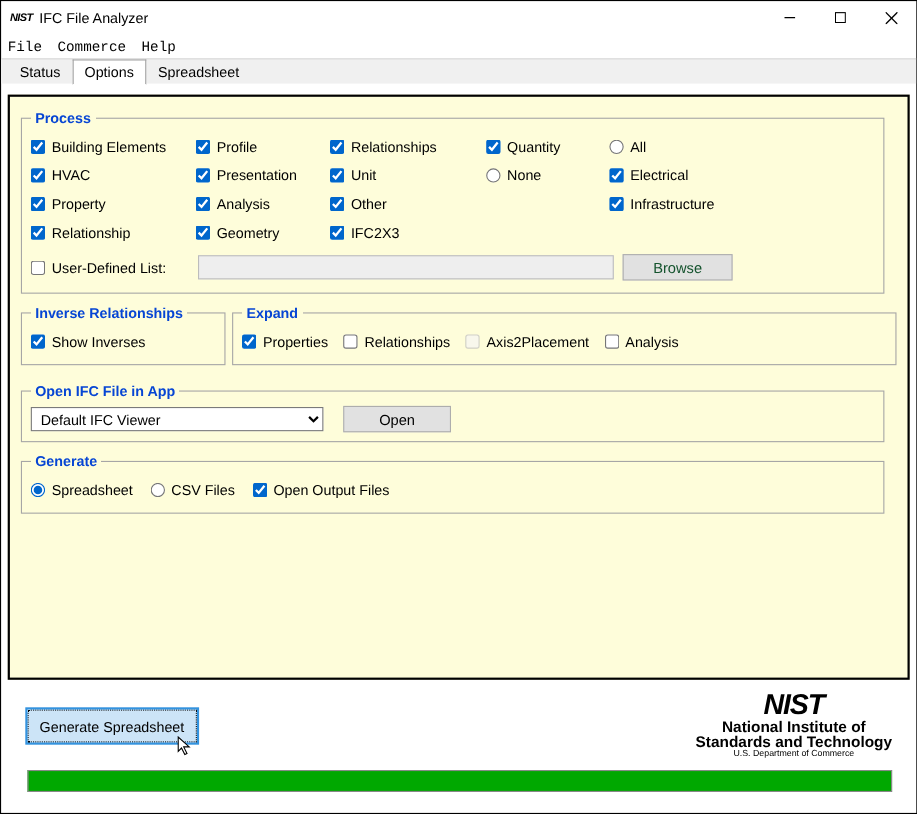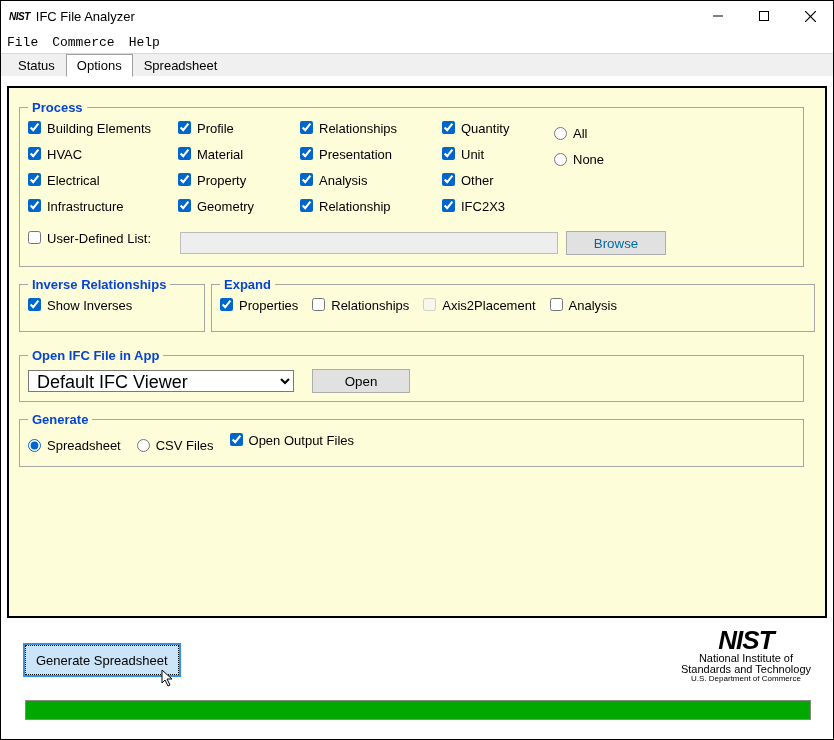--- a/index.html
+++ b/index.html
@@ -22,46 +22,46 @@
   .tab { padding:3px 10px 3px 10px; border:1px solid transparent; cursor:default; position:relative; top:1px;}
   .tab.active { background:#fff; border:1px solid #a0a0a0; border-bottom:1px solid #fff; }
 
   
   .panelspace { position:absolute; left:6px; right:6px; top:85px; height:532px; background:#fefdda; border:2px solid #000; padding-top:6px; }
 
   fieldset { border:1px solid #a6a6a6; margin:6px 21px 10px 10px; padding:6px 8px 8px 8px; background:#fefdda; }
   legend { color:#0645d4; font-weight:bold; font-size:13px; padding:0 4px; }
   .process-grid { display:grid; grid-template-columns: 150px 122px 142px 112px 100px; row-gap:1px; }
 
-  .chk { display:flex; align-items:flex-start; gap:6px; height:25px; }
+  .chk { display:flex; align-items:center; gap:6px; height:25px; }
   .chk input, .rad input { width:13px; height:13px; accent-color:#0066cc; margin:0; }
   .chk.disabled span { color:#000000; }
   .rad { display:flex; align-items:center; gap:6px; height:25px; }
 
   .udlrow { display:flex; align-items:center; gap:8px; height:30px; margin-top:4px; }
   .udlbox { flex:1; max-width:378px; height:22px; background:#eeeeee; border:1px solid #bcbcbc; }
-  button.browse { width:100px; height:24px; background:#e1e1e1; border:1px solid #adadad; color:#0369a1; }
+  button.browse { width:100px; height:24px; background:#e1e1e1; border:1px solid #adadad; color:#14532d; }
   button.open { width:98px; height:24px; background:#e1e1e1; border:1px solid #adadad; }
 
   .twocol { display:flex; gap:0; margin:0 10px; }
   .twocol fieldset.left { flex:0 0 186px; margin:0 6px 10px 0; }
   .twocol fieldset.right { flex:1; margin:0 0 10px 0; }
 
-  select { height:22px; width:266px; background:#fff; border:1px solid #7a7a7a; font-family:inherit; font-size:18px; padding:0 4px;}
+  select { height:22px; width:266px; background:#fff; border:1px solid #7a7a7a; font-family:inherit; font-size:13px; padding:0 4px;}
   .openrow { display:flex; gap:18px; align-items:center; }
 
   .genrow { display:flex; gap:16px; align-items:center; }
 
   .genbtn { position:absolute; left:24px; top:644px; height:30px; padding:0 10px; border:1px dotted #000; outline:2px solid #3393df; outline-offset:0; background:#cce4f7; display:flex; align-items:center; }
 
   .cursor { position:absolute; left:160px; top:668px; pointer-events:none; }
 
   .nist { position:absolute; right:22px; top:626px; text-align:center; line-height:1.0; }
   .nist .big { font-size:26px; font-weight:900; letter-spacing:-1px; font-family: Arial, sans-serif; font-style:italic;}
-  .nist .l1 { font-size:11px; font-weight:normal; }
+  .nist .l1 { font-size:14px; font-weight:bold; }
   .nist .l2 { font-size:8px; }
 
   .progress { position:absolute; left:24px; right:22px; top:699px; height:20px; background:#00a800; border:1px solid #888; }
 </style>
 </head>
 <body>
 
 <div class="titlebar">
   <span class="logo">NIST</span>
   <span class="title">IFC File Analyzer</span>
@@ -121,24 +121,20 @@
           <input type="radio" name="pall" style="">
           <span>All</span>
         </label>
 
       <label class="chk">
           <input type="checkbox" checked="" style="">
           <span>HVAC</span>
         </label>
       <label class="chk">
           <input type="checkbox" checked="" style="">
-          <span>Material</span>
-        </label>
-      <label class="chk">
-          <input type="checkbox" checked="" style="">
           <span>Presentation</span>
         </label>
       <label class="chk">
           <input type="checkbox" checked="" style="">
           <span>Unit</span>
         </label>
       <label class="rad">
           <input type="radio" name="pall" style="">
           <span>None</span>
         </label>
@@ -160,25 +156,25 @@
           <span>Other</span>
         </label>
       <span></span>
 
       <label class="chk">
           <input type="checkbox" checked="" style="">
           <span>Infrastructure</span>
         </label>
       <label class="chk">
           <input type="checkbox" checked="" style="">
+          <span>Relationship</span>
+        </label>
+      <label class="chk">
+          <input type="checkbox" checked="" style="">
           <span>Geometry</span>
-        </label>
-      <label class="chk">
-          <input type="checkbox" checked="" style="">
-          <span>Relationship</span>
         </label>
       <label class="chk">
           <input type="checkbox" checked="" style="">
           <span>IFC2X3</span>
         </label>
       <span></span>
     </div>
     <div class="udlrow">
       <label class="chk" style="width:144px">
           <input type="checkbox" style="">

